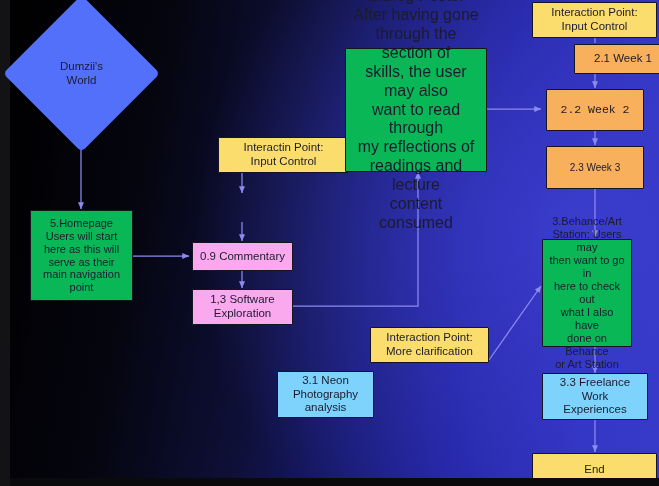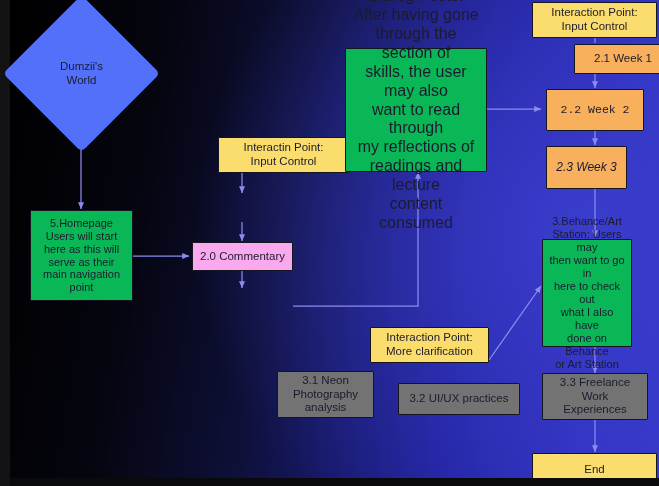--- a/index.html
+++ b/index.html
@@ -56,21 +56,21 @@
     border: 1.5px solid #15151f;
     border-radius: 1px;
     line-height: 1.18;
     padding: 3px 5px;
     white-space: pre-line;
   }
   .n-green  { background: #0ab757; }
   .n-yellow { background: #fbdd6d; }
   .n-orange { background: #f8b05c; }
   .n-pink   { background: #fba9ef; }
-  .n-cyan   { background: #737373; }
+  .n-cyan   { background: #7dd3fc; }
 
   .diamond-wrap {
     position: absolute;
   }
   .diamond-shape {
     position: absolute;
     left: 0; top: 0;
     width: 100%; height: 100%;
     background: #5370fb;
     transform: rotate(45deg);
@@ -145,57 +145,58 @@
 Users will start
 here as this will
 serve as their
 main navigation
 point</div>
 
   <div class="node n-yellow" style="left:182px; top:137px; width:131px; height:36px; font-size:11.5px;margin-left:36px;">Interactin Point:
 Input Control</div>
 
 
-  <div class="node n-pink" style="left:192px; top:242px; width:101px; height:29px; font-size:11.5px;">2.0 Commentary</div>
-
+  <div class="node n-pink" style="left:192px; top:242px; width:101px; height:29px; font-size:11.5px;">0.9 Commentary</div>
+
+  <div class="node n-pink" style="left:192px; top:289px; width:101px; height:36px; font-size:11.5px;">1,3 Software
+Exploration</div>
 
   <div class="node n-green" style="left:345px; top:48px; width:142px; height:124px; font-size:16px;">2.Blog Posts.
 After having gone
 through the section of
 skills, the user may also
 want to read through
 my reflections of
 readings and lecture
 content consumed</div>
 
   <div class="node n-yellow" style="left:532px; top:2px; width:125px; height:36px; font-size:11.5px;">Interaction Point:
 Input Control</div>
 
   <div class="node n-orange" style="left:574px; top:44px; width:98px; height:30px; font-size:11.5px;">2.1 Week 1</div>
 
   <div class="node n-orange" style="left:546px; top:89px; width:98px; height:42px; font-size:11.5px;font-family:Liberation Mono, monospace;">2.2 Week 2</div>
 
-  <div class="node n-orange" style="left:546px; top:146px; width:81px; height:43px; font-size:12px;font-style:italic;">2.3 Week 3</div>
+  <div class="node n-orange" style="left:546px; top:146px; width:98px; height:43px; font-size:10px;">2.3 Week 3</div>
 
   <div class="node n-green" style="left:542px; top:239px; width:90px; height:108px; font-size:11px;">3.Behance/Art
 Station: Users may
 then want to go in
 here to check out
 what I also have
 done on Behance
 or Art Station</div>
 
   <div class="node n-yellow" style="left:370px; top:327px; width:119px; height:36px; font-size:11.5px;">Interaction Point:
 More clarification</div>
 
   <div class="node n-cyan" style="left:277px; top:371px; width:97px; height:47px; font-size:11.5px;">3.1 Neon
 Photography
 analysis</div>
 
-  <div class="node n-cyan" style="left:398px; top:383px; width:122px; height:32px; font-size:11.5px;">3.2 UI/UX practices</div>
 
   <div class="node n-cyan" style="left:542px; top:373px; width:106px; height:47px; font-size:11.5px;">3.3 Freelance
 Work
 Experiences</div>
 
   <div class="node n-yellow" style="left:532px; top:453px; width:125px; height:33px; font-size:11.5px;">End</div>
 
   <div id="bottom-strip"></div>
 
 </div>

